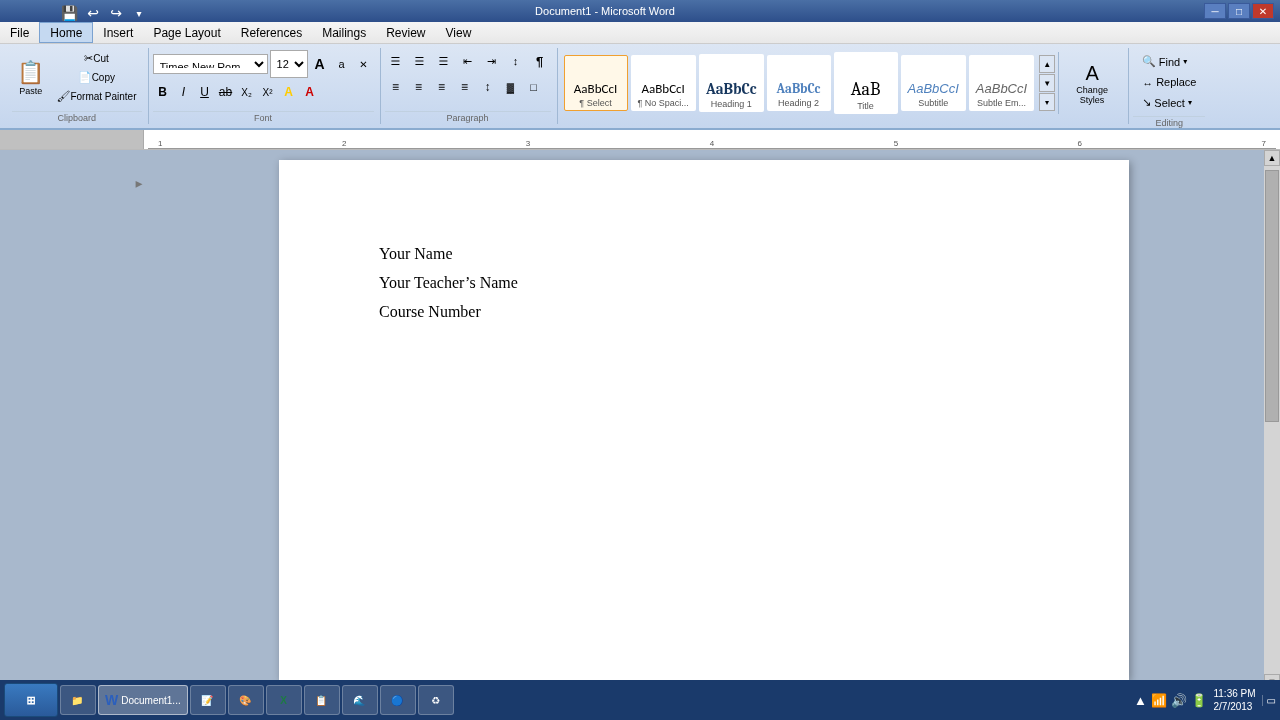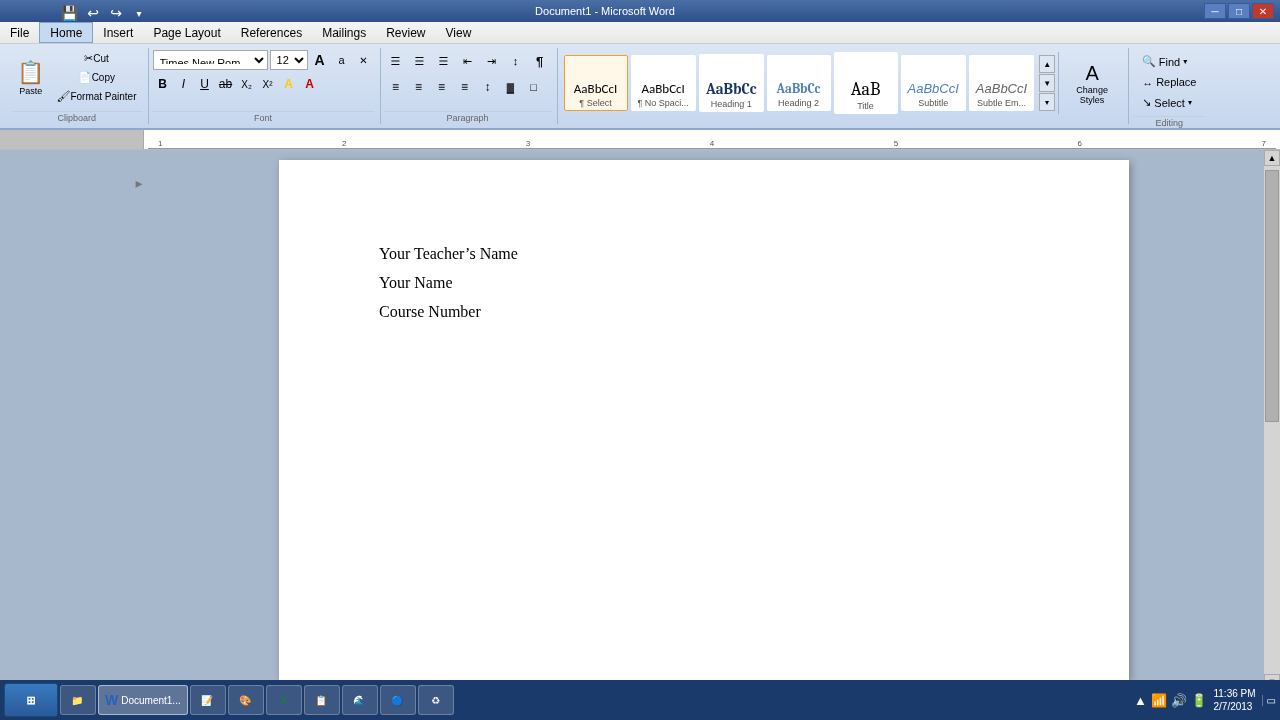--- a/index.html
+++ b/index.html
@@ -48,21 +48,21 @@
       border: 1px solid transparent; display: flex; align-items: center; justify-content: center;
       background: transparent;
     }
 
     
     .font-select {
       width: 115px; height: 20px; font-size: 11px; border: 1px solid #aaa; background: white;
       padding: 5px 2px; cursor: pointer;
     }
     .size-select {
-      width: 38px; height: 20px; font-size: 11px; border: 1px solid #aaa; background: white;
+      width: 38px; height: 28px; font-size: 11px; border: 1px solid #aaa; background: white;
       padding: 0 2px; cursor: pointer;
     }
     .fmt-btn {
       width: 20px; height: 20px; display: flex; align-items: center; justify-content: center;
       cursor: pointer; border: 1px solid transparent; border-radius: 2px; font-size: 12px;
       background: transparent;
     }
     .fmt-btn.bold { font-weight: bold; }
     .fmt-btn.italic { font-style: italic; }
     .fmt-btn.underline { text-decoration: underline; }
@@ -449,22 +449,22 @@
   </div>
 </div>
 
 <div id="main-area">
   <div id="left-margin">
     <div style="font-size:9px;color:#777;writing-mode:vertical-rl;transform:rotate(180deg);margin-top:20px;">◀</div>
   </div>
 
   <div id="doc-area">
     <div id="document">
+      <div class="doc-line">Your Name</div>
       <div class="doc-line">Your Teacher’s Name</div>
-      <div class="doc-line">Your Name</div>
       <div class="doc-line">Course Number</div>
     </div>
   </div>
 
   <div id="right-scrollbar">
     <div class="scroll-arrow">▲</div>
     <div class="scroll-thumb" style="height:80px;margin-top:4px;"></div>
     <div style="flex:1;"></div>
     <div class="scroll-arrow">▼</div>
   </div>

